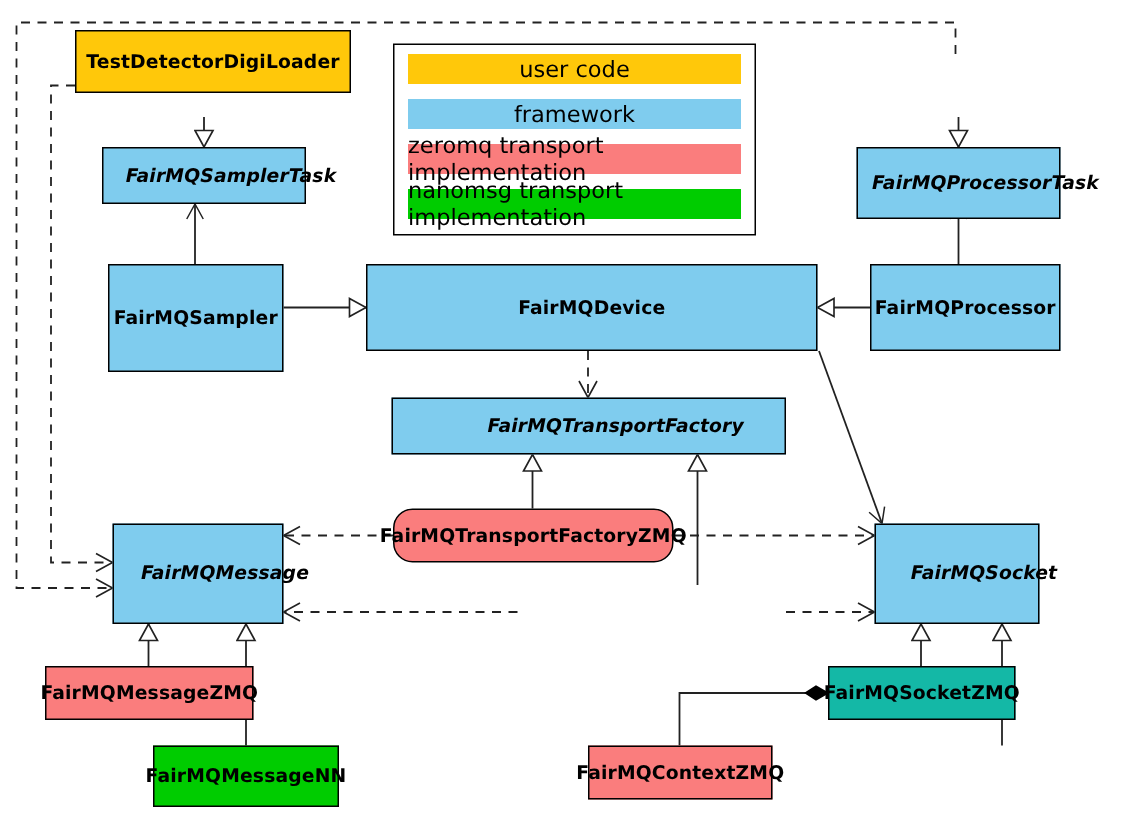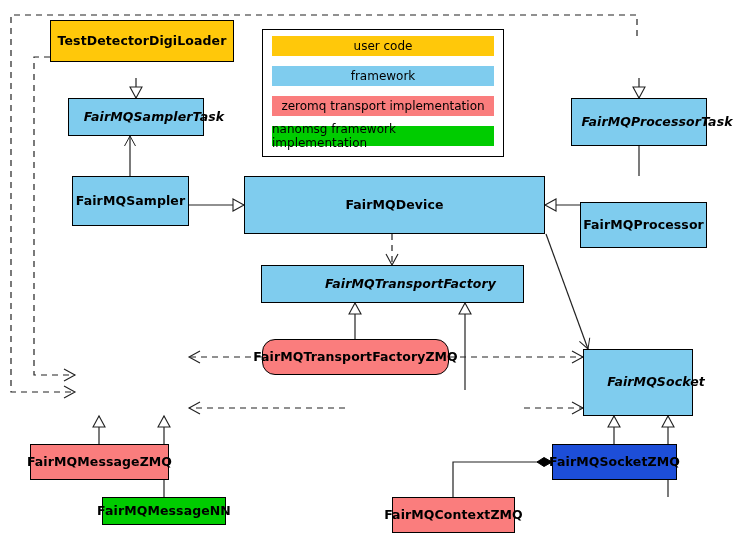--- a/index.html
+++ b/index.html
@@ -47,21 +47,21 @@
     box-sizing: border-box;
     border: 1px solid #000000;
     background: #ffffff;
   }
   .legend-row {
     position: absolute;
     box-sizing: border-box;
     display: flex;
     align-items: center;
     justify-content: center;
-    font-size: 12px;
+    font-size: 15px;
     color: #000000;
     font-weight: normal;
   }
 </style>
 </head>
 <body>
 
 <div id="canvas">
 
   <svg id="edges" width="748" height="549" viewBox="0 0 748 549">
@@ -127,47 +127,48 @@
     </g>
   </svg>
 
   <div class="node bold" style="left:50px;  top:20px;  width:184px; height:42px; background:#FFC80A;">TestDetectorDigiLoader</div>
 
 
   <div class="node ital" style="left:68px;  top:98px;  width:136px; height:38px; background:#7FCCEE;">FairMQSamplerTask</div>
 
   <div class="node ital" style="left:571px; top:98px;  width:136px; height:48px; background:#7FCCEE;">FairMQProcessorTask</div>
 
-  <div class="node bold" style="left:72px;  top:176px; width:117px; height:50px; background:#7FCCEE;">FairMQSampler</div>
+  <div class="node bold" style="left:72px;  top:176px; width:117px; height:72px; background:#7FCCEE;">FairMQSampler</div>
 
   <div class="node bold" style="left:244px; top:176px; width:301px; height:58px; background:#7FCCEE;">FairMQDevice</div>
 
-  <div class="node bold" style="left:580px; top:176px; width:127px; height:46px; background:#7FCCEE;margin-top:26px;">FairMQProcessor</div>
+  <div class="node bold" style="left:580px; top:176px; width:127px; height:58px; background:#7FCCEE;">FairMQProcessor</div>
 
   <div class="node ital" style="left:261px; top:265px; width:263px; height:38px; background:#7FCCEE;">FairMQTransportFactory</div>
 
   <div class="node bold" style="left:262px; top:339px; width:187px; height:36px; background:#FA7D7D;border-radius:13px;">FairMQTransportFactoryZMQ</div>
 
 
+  <div class="node ital" style="left:75px;  top:349px; width:114px; height:67px; background:#7FCCEE;">FairMQMessage</div>
 
   <div class="node ital" style="left:583px; top:349px; width:110px; height:67px; background:#7FCCEE;">FairMQSocket</div>
 
   <div class="node bold" style="left:30px;  top:444px; width:139px; height:36px; background:#FA7D7D;">FairMQMessageZMQ</div>
 
-  <div class="node bold" style="left:102px; top:497px; width:124px; height:28px; background:#00CC00;">FairMQMessageNN</div>
+  <div class="node bold" style="left:102px; top:497px; width:124px; height:41px; background:#00CC00;">FairMQMessageNN</div>
 
-  <div class="node bold" style="left:552px; top:444px; width:125px; height:36px; background:#1d4ed8;">FairMQSocketZMQ</div>
+  <div class="node bold" style="left:552px; top:444px; width:125px; height:36px; background:#14b8a6;">FairMQSocketZMQ</div>
 
 
   <div class="node bold" style="left:392px; top:497px; width:123px; height:36px; background:#FA7D7D;">FairMQContextZMQ</div>
 
   <div class="legend-box" style="left:262px; top:29px; width:242px; height:128px;">
   </div>
 
   <div class="legend-row" style="left:272px; top:36px; width:222px; height:20px; background:#FFC80A;">user code</div>
 
   <div class="legend-row" style="left:272px; top:66px; width:222px; height:20px; background:#7FCCEE;">framework</div>
 
   <div class="legend-row" style="left:272px; top:96px; width:222px; height:20px; background:#FA7D7D;">zeromq transport implementation</div>
 
-  <div class="legend-row" style="left:272px; top:126px; width:222px; height:20px; background:#00CC00;">nanomsg framework implementation</div>
+  <div class="legend-row" style="left:272px; top:126px; width:222px; height:20px; background:#00CC00;">nanomsg transport implementation</div>
 
 </div>
 
 </body></html>

